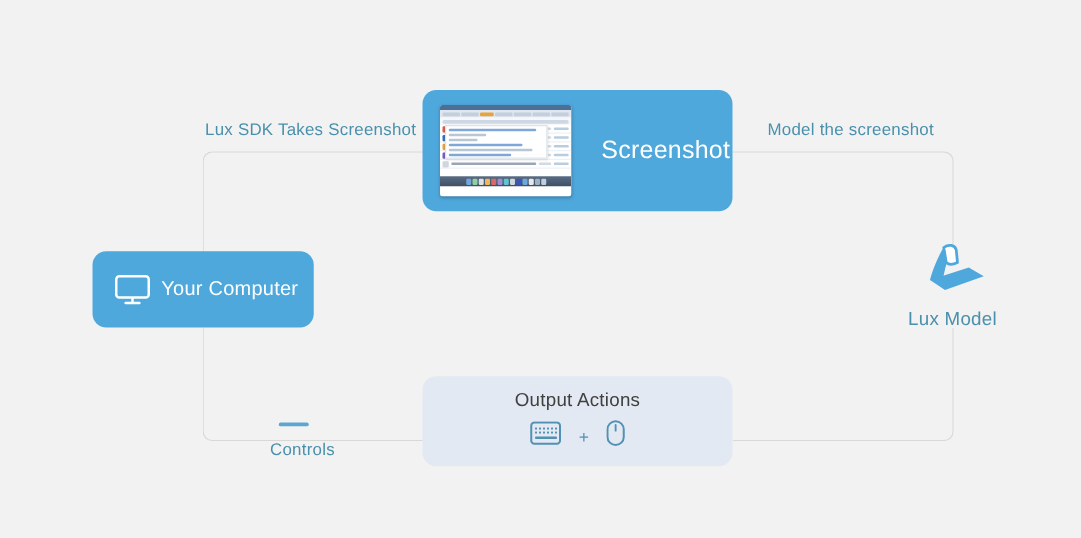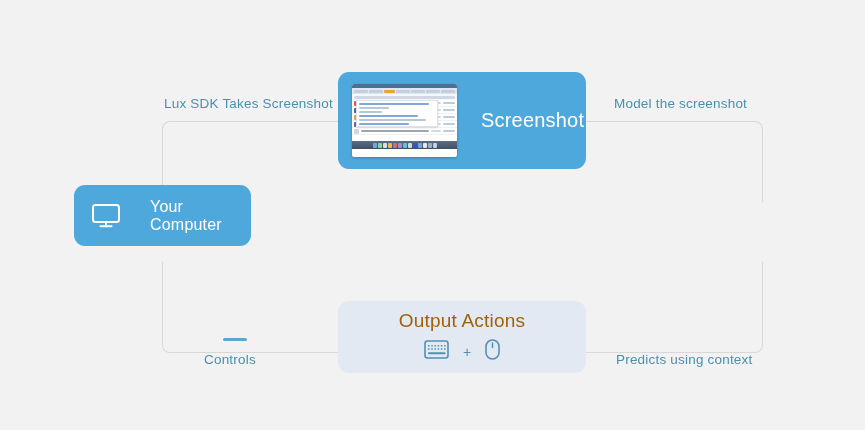--- a/index.html
+++ b/index.html
@@ -81,35 +81,35 @@
   
   .edge-label {
     position: absolute;
     color: #4a90ac;
     font-size: 13.5px;
     letter-spacing: 0.2px;
     white-space: nowrap;
   }
   .label-tl { left: 152px; top: 96px; }
   .label-tr { left: 602px; top: 96px; }
-  .label-bl { left: 192px; top: 352px; }
+  .label-bl { left: 204px; top: 352px; }
   .label-br { left: 604px; top: 352px; }
 
   
   .computer-box {
     position: absolute;
     left: 62px;
-    top: 185px;
+    top: 201px;
     width: 177px;
     height: 61px;
     background: #4fa8dc;
     border-radius: 11px;
     display: flex;
     align-items: center;
-    gap: 29px;
+    gap: 8px;
     padding-left: 17px;
     box-sizing: border-box;
   }
   .computer-box .label {
     color: #ffffff;
     font-size: 16px;
     letter-spacing: 0.2px;
   }
   .monitor-icon { flex: 0 0 auto; display: block; }
 
@@ -257,22 +257,22 @@
     background: #e2e9f2;
     border-radius: 11px;
     display: flex;
     flex-direction: column;
     align-items: center;
     justify-content: center;
     gap: 7px;
     box-sizing: border-box;
   }
   .output-card .out-title {
-    color: #a16207;
-    font-size: 19px;
+    color: #404040;
+    font-size: 15px;
     letter-spacing: 0.2px;
   }
   .out-icons {
     display: flex;
     align-items: center;
     gap: 14px;
   }
   .out-icons .plus {
     color: #5391b2;
     font-size: 14px;
@@ -286,21 +286,20 @@
 
   <div class="conn conn-tl"></div>
   <div class="conn conn-bl"></div>
   <div class="conn conn-tr"></div>
   <div class="conn conn-br"></div>
   <div class="arrow-marker"></div>
 
   <div class="edge-label label-tl">Lux SDK Takes Screenshot</div>
   <div class="edge-label label-tr">Model the screenshot</div>
   <div class="edge-label label-bl">Controls</div>
-  <div class="edge-label label-br">Predicts using context</div>
 
   <div class="computer-box">
     <span>
       <svg class="monitor-icon" width="30" height="26" viewBox="0 0 30 26" fill="none">
         <rect x="2" y="2" width="26" height="17" rx="2.5" stroke="#ffffff" stroke-width="2"></rect>
         <path d="M15 19 V22.5" stroke="#ffffff" stroke-width="2"></path>
         <path d="M9.5 23.3 H20.5" stroke="#ffffff" stroke-width="2" stroke-linecap="round"></path>
       </svg>
     </span>
     <span class="label">Your Computer</span>
@@ -375,20 +374,30 @@
           <i style="background:#6fa8dc"></i>
           <i style="background:#e8e8e8"></i>
           <i style="background:#9ab0c4"></i>
           <i style="background:#c2d0dd"></i>
         </div>
       </div>
     </div>
     <span class="card-label">Screenshot</span>
   </div>
 
+  <div class="lux-model">
+    <span>
+      <svg width="62" height="46" viewBox="0 0 62 46" fill="none">
+        <path d="M24 8 C20 14, 15 26, 13 34 L23 36 C24 28, 27 17, 30 11 Z" fill="#4fa8dc"></path>
+        <path d="M24 8 C28 5, 33 6, 34 10 L35 20 C31 22, 28 22, 26 20 Z" fill="#ffffff" stroke="#4fa8dc" stroke-width="2.2" stroke-linejoin="round"></path>
+        <path d="M13 34 L44 24 L56 31 L25 42 Z" fill="#4fa8dc"></path>
+      </svg>
+    </span>
+    <div class="lux-label">Lux Model</div>
+  </div>
 
   <div class="output-card">
     <div class="out-title">Output Actions</div>
     <div class="out-icons">
       <span>
         <svg width="25" height="19" viewBox="0 0 25 19" fill="none">
           <rect x="1" y="1" width="23" height="17" rx="2.5" stroke="#5391b2" stroke-width="1.6"></rect>
           <g fill="#5391b2">
             <rect x="4" y="5" width="1.6" height="1.6" rx="0.4"></rect>
             <rect x="7.2" y="5" width="1.6" height="1.6" rx="0.4"></rect>

